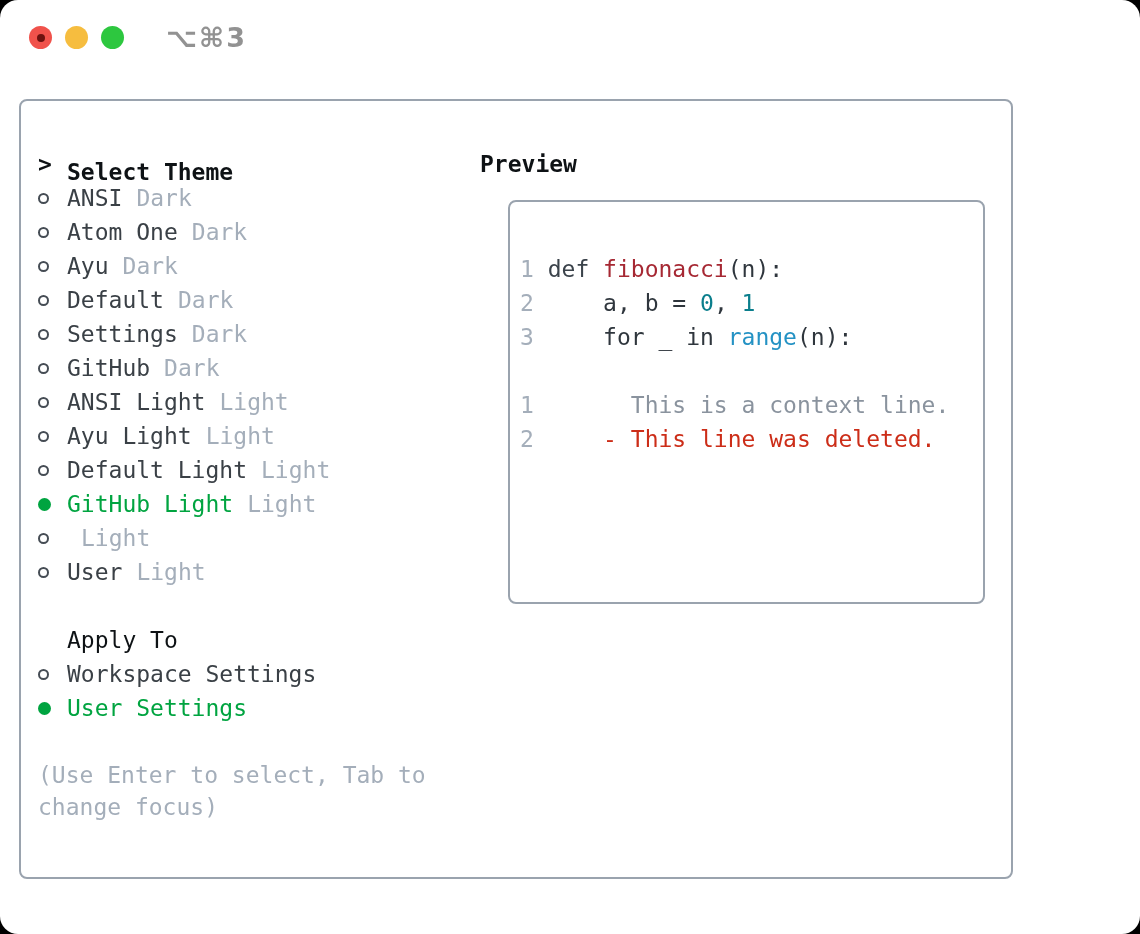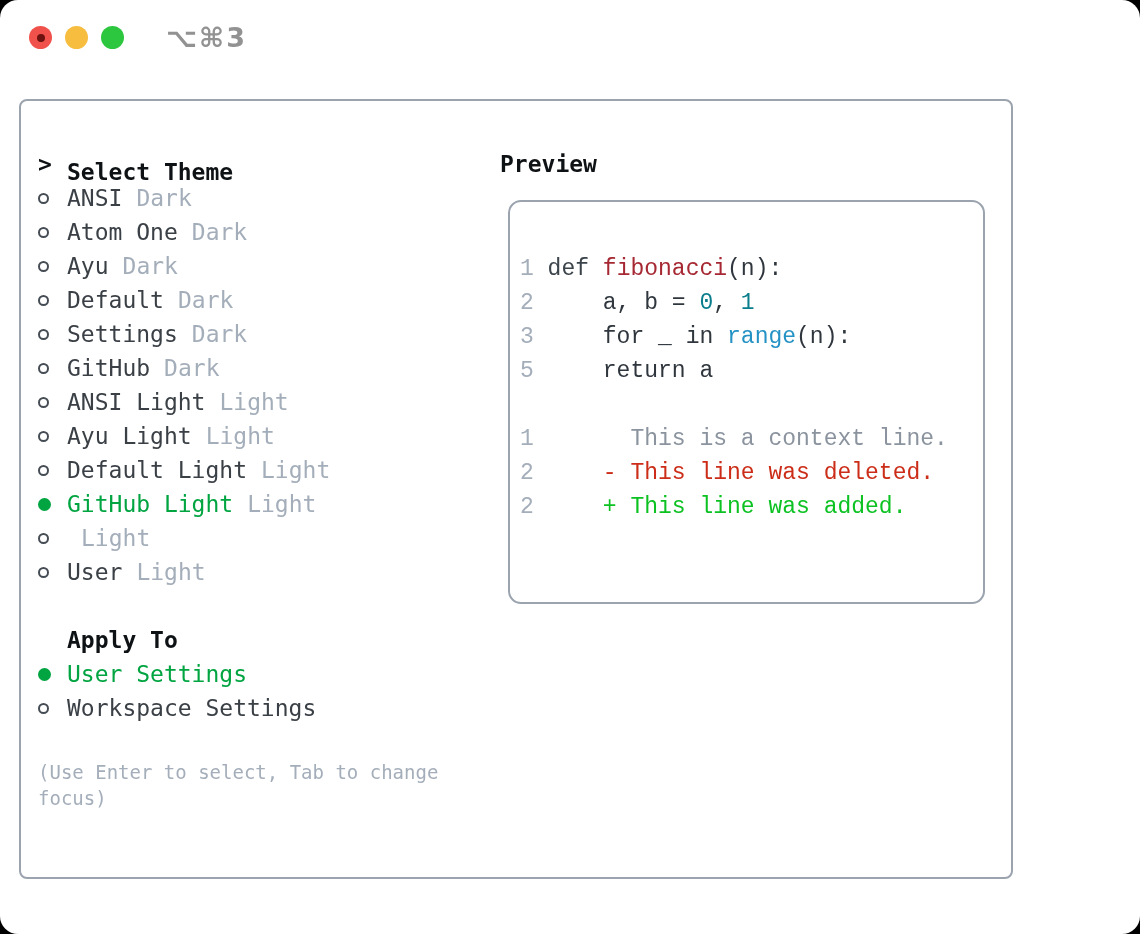--- a/index.html
+++ b/index.html
@@ -35,38 +35,38 @@
     position:absolute;left:19px;top:99px;width:994px;height:780px;
     border:2px solid var(--border);border-radius:8px;background:#fff;
   }
 
   .row{height:34px;display:flex;align-items:center;font-size:23px;line-height:34px;}
   .marker{width:29px;flex:none;display:flex;align-items:center;}
   .ring{width:11px;height:11px;border:2px solid var(--ring);border-radius:50%;}
   .dot{width:13px;height:13px;border-radius:50%;background:var(--selected_green);}
   .prompt{color:var(--header_text);font-weight:700;}
   .hdr{color:var(--header_text);font-weight:700;margin-top:16px;}
-  .subhdr{color:var(--header_text);font-weight:700;}
+  .subhdr{color:var(--header_text);font-weight:400;}
   .iname{color:var(--item_text);white-space:pre;}
   .iname.sel{color:var(--selected_green);}
   .tag{color:var(--tag_gray);margin-left:14px;white-space:pre;}
 
   .col-left{position:absolute;left:17px;top:46px;width:450px;}
   .hint{
-    width:402px;font-size:19px;line-height:26px;color:var(--muted);
+    width:402px;font-size:23px;line-height:32px;color:var(--muted);
   }
 
   .preview-header{
-    position:absolute;left:479px;top:46px;height:34px;line-height:34px;
+    position:absolute;left:459px;top:46px;height:34px;line-height:34px;
     font-size:23px;font-weight:700;color:var(--header_text);
   }
   .preview-box{
     position:absolute;left:487px;top:99px;width:477px;height:404px;
-    border:2px solid var(--border);border-radius:13px;background:#fff;
-    padding:50px 8px 0 10px;overflow:hidden;font-family:Liberation Mono, monospace;
+    border:2px solid var(--border);border-radius:8px;background:#fff;
+    padding:50px 8px 0 10px;overflow:hidden;
   }
   .code-row{height:34px;line-height:34px;font-size:23px;white-space:pre;}
   .c-plain{color:var(--plain);}
   .c-keyword{color:var(--keyword);}
   .c-function{color:var(--function);}
   .c-number{color:var(--number);}
   .c-builtin{color:var(--builtin);}
   .c-linenum{color:var(--linenum);}
   .c-context{color:var(--context);}
   .c-deleted{color:var(--deleted);margin-top:20px;}
@@ -183,44 +183,42 @@
       <div class="row"></div>
 
       <div class="row">
         <span class="marker"></span>
         <span class="subhdr">Apply To</span>
       </div>
 
       <div id="apply-list">
           <div class="row">
             <span class="marker">
+              <span class="ring"></span>
+            </span>
+            <span class="iname">Workspace Settings</span>
+          </div>
+          <div class="row">
+            <span class="marker">
               <span class="dot"></span>
             </span>
             <span class="iname sel">User Settings</span>
-          </div>
-          <div class="row">
-            <span class="marker">
-              <span class="ring"></span>
-            </span>
-            <span class="iname">Workspace Settings</span>
           </div>
         </div>
 
       <div class="row"></div>
 
       <div class="hint">(Use Enter to select, Tab to change focus)</div>
     </div>
 
     <div class="preview-header">Preview</div>
 
     <div class="preview-box" id="preview-box">
         <div class="code-row"><span class="c-linenum">1 </span><span class="c-keyword">def </span><span class="c-function">fibonacci</span><span class="c-plain">(n):</span></div>
         <div class="code-row"><span class="c-linenum">2 </span><span class="c-plain">    a, b = </span><span class="c-number">0</span><span class="c-plain">, </span><span class="c-number">1</span></div>
         <div class="code-row"><span class="c-linenum">3 </span><span class="c-plain">    for _ in </span><span class="c-builtin">range</span><span class="c-plain">(n):</span></div>
-        <div class="code-row"><span class="c-linenum">5 </span><span class="c-plain">    return a</span></div>
         <div class="code-row"></div>
         <div class="code-row"><span class="c-linenum">1 </span><span class="c-context">      This is a context line.</span></div>
         <div class="code-row"><span class="c-linenum">2 </span><span class="c-deleted">    - This line was deleted.</span></div>
-        <div class="code-row"><span class="c-linenum">2 </span><span class="c-added">    + This line was added.</span></div>
       </div>
 
   </div>
 </div>
 
 </body></html>

